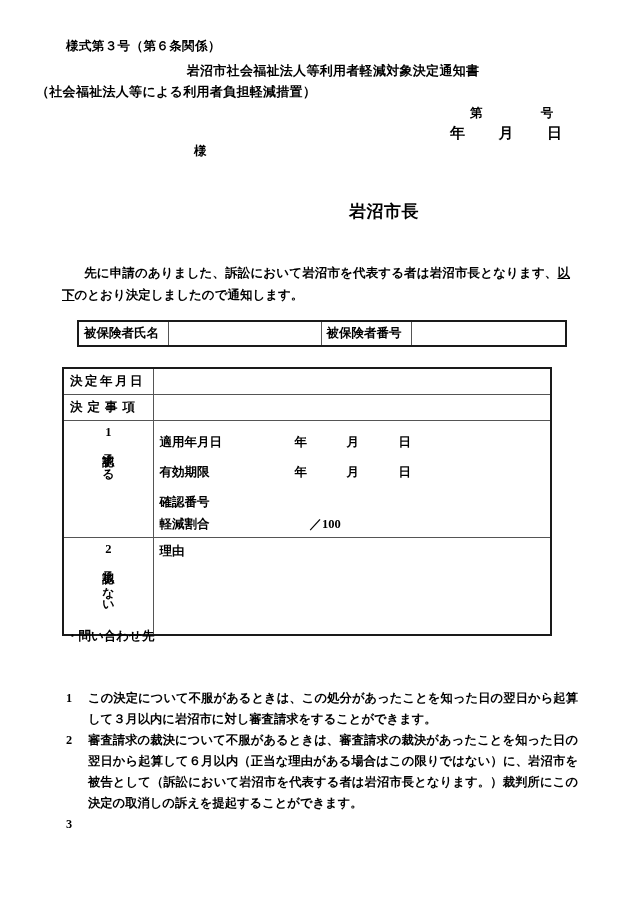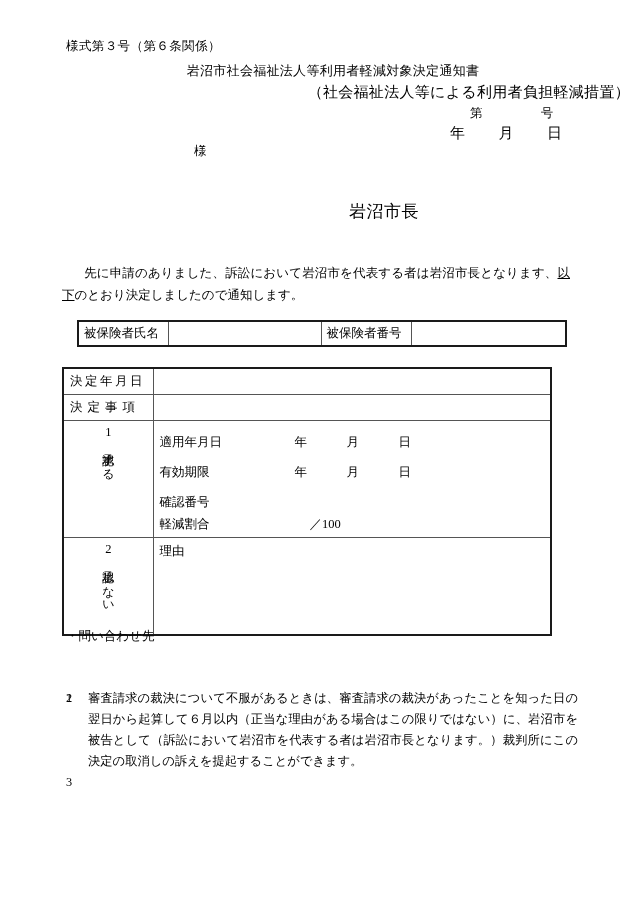--- a/index.html
+++ b/index.html
@@ -14,20 +14,21 @@
     color: #000000;
     position: relative;
     overflow: hidden;
   }
   .page {
     position: relative;
     width: 630px;
     height: 903px;
     box-sizing: border-box;
     padding: 0;
+    font-weight: bold;
   }
 
   
   .form-no {
     position: absolute;
     left: 66px;
     top: 38px;
     font-size: 12.5px;
     letter-spacing: 0.4px;
     white-space: nowrap;
@@ -42,22 +43,22 @@
     letter-spacing: 0.3px;
     white-space: nowrap;
     padding-left: 36px;
     box-sizing: border-box;
   }
   .doc-subtitle {
     position: absolute;
     left: 0;
     top: 83px;
     width: 630px;
-    text-align: right;
-    font-size: 15px;
+    text-align: left;
+    font-size: 13px;
     letter-spacing: 0.3px;
     white-space: nowrap;
     padding-left: 36px;
     box-sizing: border-box;
   }
 
   
   .meta-no {
     position: absolute;
     left: 470px;
@@ -321,20 +322,21 @@
         </td>
       </tr>
     </tbody>
   </table>
 
   <div class="contact">・問い合わせ先</div>
 
   <div class="notes">
     <div class="note">
       <span class="n">1</span>
+      <span>この決定について不服があるときは、この処分があったことを知った日の翌日から起算して３月以内に岩沼市に対し審査請求をすることができます。</span>
     </div>
     <div class="note">
       <span class="n">2</span>
       <span>審査請求の裁決について不服があるときは、審査請求の裁決があったことを知った日の翌日から起算して６月以内（正当な理由がある場合はこの限りではない）に、岩沼市を被告として（訴訟において岩沼市を代表する者は岩沼市長となります。）裁判所にこの決定の取消しの訴えを提起することができます。</span>
     </div>
     <div class="note">
       <span class="n">3</span>
     </div>
   </div>
 

